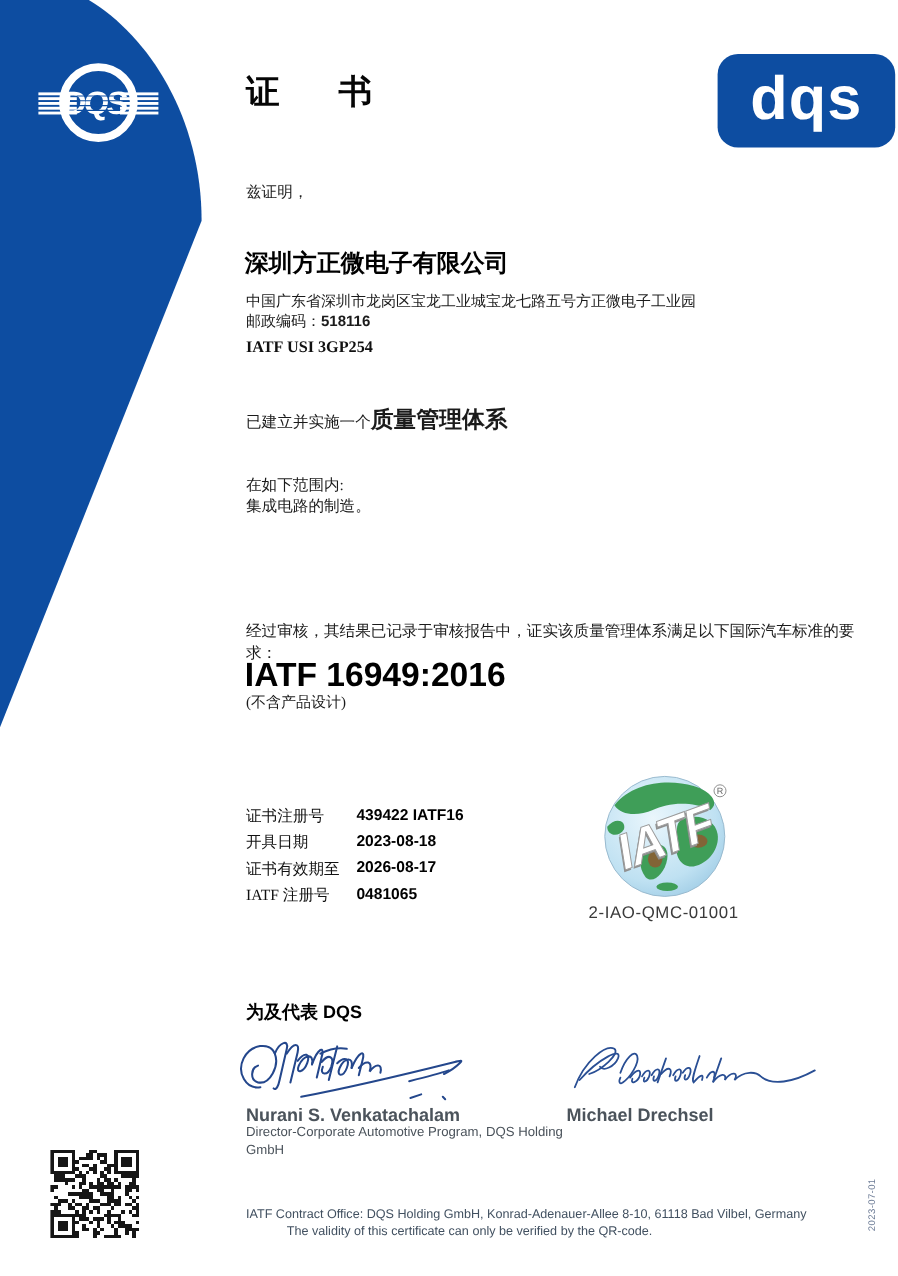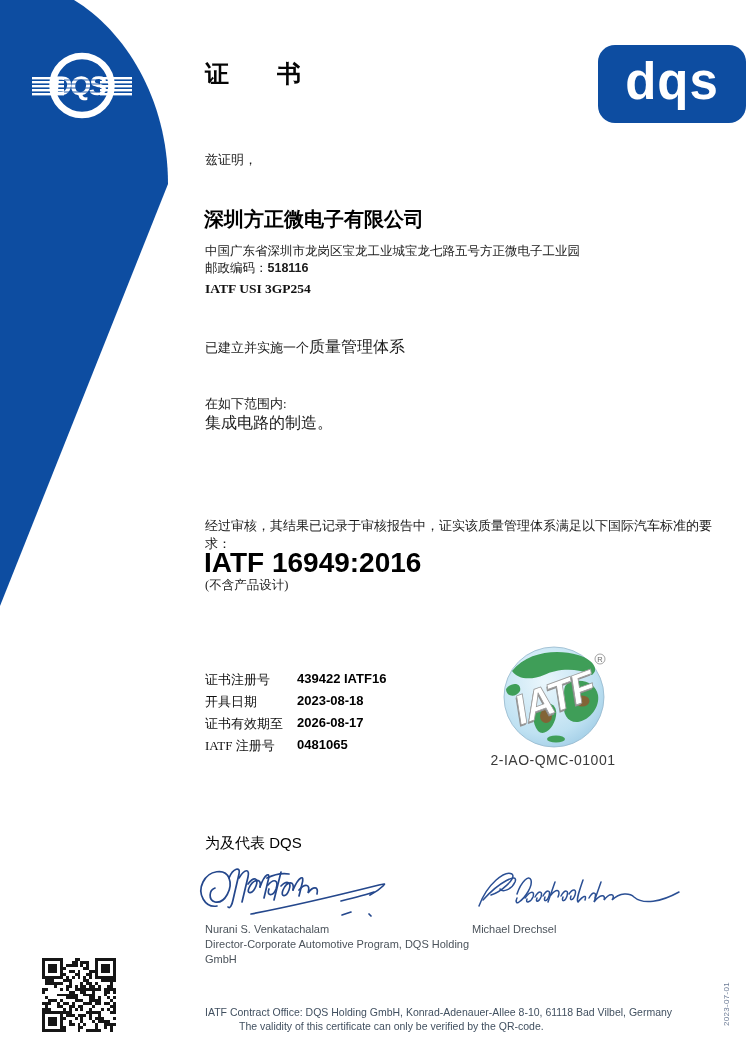--- a/index.html
+++ b/index.html
@@ -6,58 +6,58 @@
   .page{
     position:relative;width:748px;height:1063px;background:#fff;overflow:hidden;
     font-family:"Liberation Sans","DejaVu Sans",sans-serif;color:#1b1b1b;
   }
   .abs{position:absolute;}
   
   .swoosh{left:0;top:0;width:180px;height:620px;}
   .emblem{left:30px;top:40px;width:105px;height:92px;}
   .cert-title{
     left:205px;top:58px;font-family:"Liberation Serif","DejaVu Serif",serif;
-    font-size:24px;font-weight:700;color:#050505;white-space:pre;word-spacing:38px;letter-spacing:2px;
+    font-size:28px;font-weight:700;color:#050505;white-space:pre;word-spacing:38px;letter-spacing:2px;
   }
   .dqs-box{
     left:598px;top:45px;width:148px;height:78px;background:#0d4da1;border-radius:17px;
     display:flex;align-items:center;justify-content:center;
   }
   .dqs-box span{
     color:#fff;font-size:51px;font-weight:700;letter-spacing:1px;line-height:1;
     transform:translateY(-3px);
   }
   
   .serif{font-family:"Liberation Serif","DejaVu Serif",serif;}
   .intro{left:205px;top:151px;font-size:13px;}
   .company-name{left:204px;top:206px;font-size:20px;font-weight:700;color:#000;}
   .address{left:205px;top:242px;font-size:12.5px;line-height:18px;width:520px;}
   .postal{left:205px;top:260px;font-size:12.5px;text-align:right;}
   .postal b{font-family:"Liberation Sans","DejaVu Sans",sans-serif;font-size:12.5px;font-weight:700;}
   .iatf-usi{left:205px;top:281px;font-size:13.5px;font-weight:700;color:#111;font-family:Liberation Serif, serif;}
   .established{left:205px;top:337px;font-size:13px;}
-  .established b{font-family:"Liberation Sans","DejaVu Sans",sans-serif;font-size:16px;font-weight:400;}
+  .established b{font-family:"Liberation Sans","DejaVu Sans",sans-serif;font-size:19px;font-weight:700;}
   .scope-label{left:205px;top:395px;font-size:13px;}
-  .scope-text{left:205px;top:413px;font-size:16px;}
+  .scope-text{left:205px;top:413px;font-size:13px;}
   .audit{left:205px;top:517px;font-size:13px;width:530px;}
   .standard{left:204px;top:547px;font-size:28px;font-weight:800;color:#000;letter-spacing:0;}
   .standard-note{left:205px;top:577px;font-size:12.5px;}
   
   .details{left:205px;top:671px;width:280px;}
   .drow{display:flex;height:22px;}
   .dlabel{width:92px;font-family:"Liberation Serif","DejaVu Serif",serif;font-size:13px;color:#111;}
   .dvalue{font-size:13px;font-weight:700;color:#000;}
   
   .globe{left:492px;top:643px;width:130px;height:108px;}
   .globe-caption{left:478px;top:752px;width:150px;text-align:center;font-size:14px;color:#3a3a3a;letter-spacing:.5px;}
   
-  .behalf{left:205px;top:834px;font-size:15px;font-weight:400;color:#000;}
+  .behalf{left:205px;top:834px;font-size:15px;font-weight:700;color:#000;}
   .sig1{left:193px;top:860px;width:200px;height:62px;}
   .sig2{left:471px;top:864px;width:218px;height:54px;}
-  .sig-name{font-size:11px;font-weight:400;color:#4b535b;line-height:15px;}
+  .sig-name{font-size:15px;font-weight:700;color:#4b535b;line-height:15px;}
   .sig-title{font-size:11px;color:#4b535b;line-height:15px;}
   .sigblock-l{left:205px;top:922px;width:270px;}
   .sigblock-r{left:472px;top:922px;width:250px;}
   
   .qr{left:42px;top:958px;width:74px;height:74px;}
   .footer{left:205px;top:1005px;width:520px;font-size:10.5px;line-height:14px;color:#415060;}
   .footer .bold{font-weight:400;margin-left:34px;}
   .side-date{
     left:697px;top:998px;width:62px;height:12px;transform:rotate(-90deg);
     font-size:8px;color:#6d7c96;text-align:center;letter-spacing:.3px;

